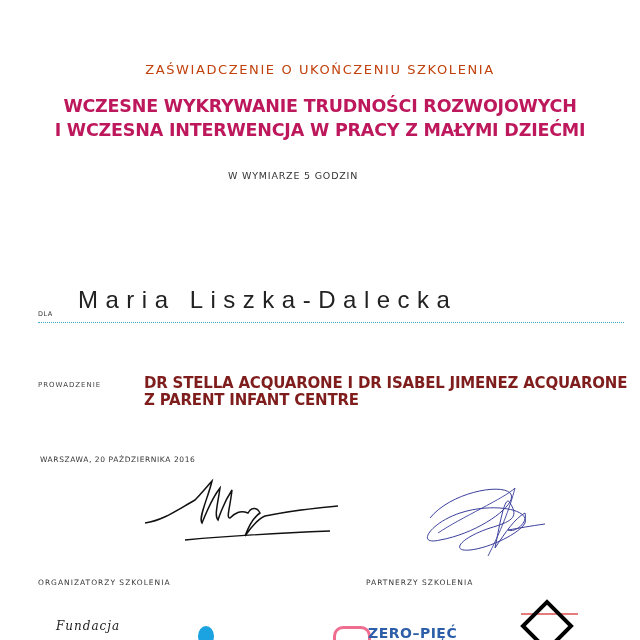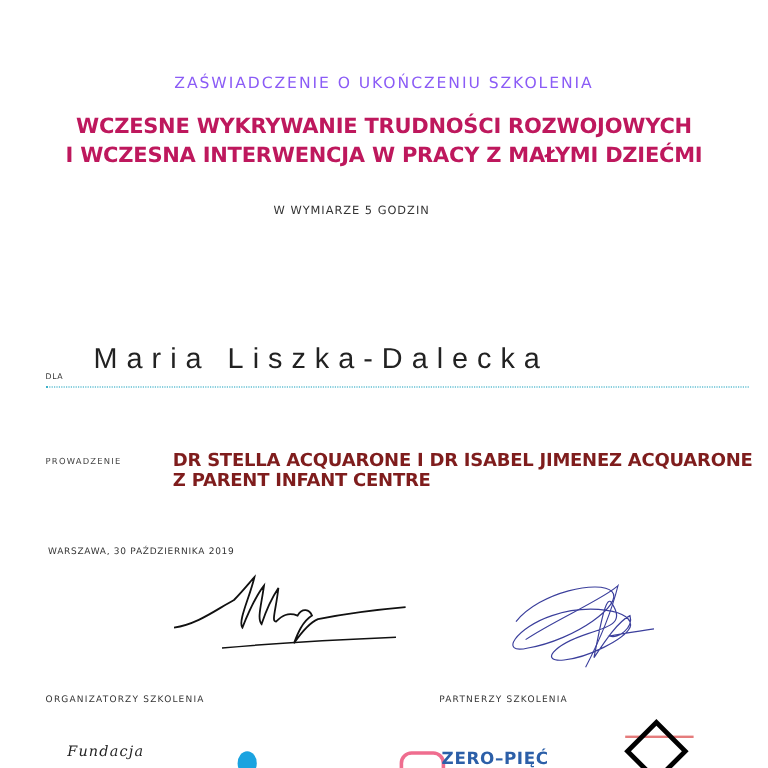--- a/index.html
+++ b/index.html
@@ -1,19 +1,19 @@
 <!DOCTYPE html>
 <html><head>
 <meta charset="utf-8">
 <style>
   html, body { margin:0; padding:0; background:#ffffff; }
   body { width:640px; height:640px; position:relative; overflow:hidden; font-family:"DejaVu Sans", sans-serif; }
   .abs { position:absolute; }
   .center { left:0; width:640px; text-align:center; }
-  .heading { top:62px; font-size:13px; letter-spacing:1.6px; color:#8b5cf6; }
+  .heading { top:62px; font-size:13px; letter-spacing:1.6px; color:#c2410c; }
   .title { font-family:"DejaVu Sans", sans-serif; font-weight:bold; color:#be185d; font-size:17.5px; letter-spacing:-0.2px; line-height:24px; }
   .t1 { top:94px; }
   .t2 { top:118px; }
   .hours { top:170px; left:228px; font-size:9.5px; letter-spacing:0.8px; color:#333; }
   .name { top:286px; left:78px; font-family:Liberation Sans, sans-serif; font-size:24px; letter-spacing:7.5px; color:#222; }
   .dla { top:310px; left:38px; font-size:6.5px; color:#333; letter-spacing:0.5px; }
   .dots { top:322px; left:38px; width:586px; border-top:1px dotted #3cb0c8; }
   .prow-label { top:381px; left:38px; font-size:7px; color:#444; letter-spacing:1px; }
   .prow { left:144px; font-weight:bold; color:#7f1d1d; font-size:15px; letter-spacing:-0.2px; line-height:17px; }
   .p1 { top:375px; }
@@ -37,21 +37,21 @@
 <div class="abs hours">W WYMIARZE 5 GODZIN</div>
 
 <div class="abs name">Maria Liszka-Dalecka</div>
 <div class="abs dla">DLA</div>
 <div class="abs dots"></div>
 
 <div class="abs prow-label">PROWADZENIE</div>
 <div class="abs prow p1">DR STELLA ACQUARONE I DR ISABEL JIMENEZ ACQUARONE</div>
 <div class="abs prow p2">Z PARENT INFANT CENTRE</div>
 
-<div class="abs place">WARSZAWA, 30 PAŹDZIERNIKA 2019</div>
+<div class="abs place">WARSZAWA, 20 PAŹDZIERNIKA 2016</div>
 
 <svg class="abs" style="top:478px;left:140px" width="200" height="70">
   <path d="M5,45 C25,42 40,30 55,22 C62,15 70,5 72,3 C68,20 58,40 62,45 C66,35 72,20 80,10 C78,25 74,38 78,42 C82,30 88,18 92,12 C90,30 86,40 90,40 C95,35 100,32 108,35 C112,28 118,30 120,35 C112,40 108,50 105,58 C112,48 120,40 125,38 C150,33 175,30 198,28" fill="none" stroke="#111" stroke-width="1.5"></path>
   <path d="M45,62 C90,58 140,55 190,53" fill="none" stroke="#111" stroke-width="1.3"></path>
 </svg>
 
 <svg class="abs" style="top:478px;left:410px" width="140" height="85">
   <path d="M20,40 C40,15 90,5 100,15 C110,25 70,55 30,62 C5,68 20,45 50,35 C80,25 120,30 115,45 C110,55 80,70 60,72 C40,74 50,60 80,50 C100,44 110,40 100,25 C95,15 90,45 85,70 C95,55 105,40 115,35 C118,45 105,55 98,52 C110,50 120,48 135,46" fill="none" stroke="#3b3f9c" stroke-width="1"></path>
   <path d="M28,55 C50,40 95,20 105,10 C100,30 90,55 78,78" fill="none" stroke="#3b3f9c" stroke-width="0.9"></path>
 </svg>

